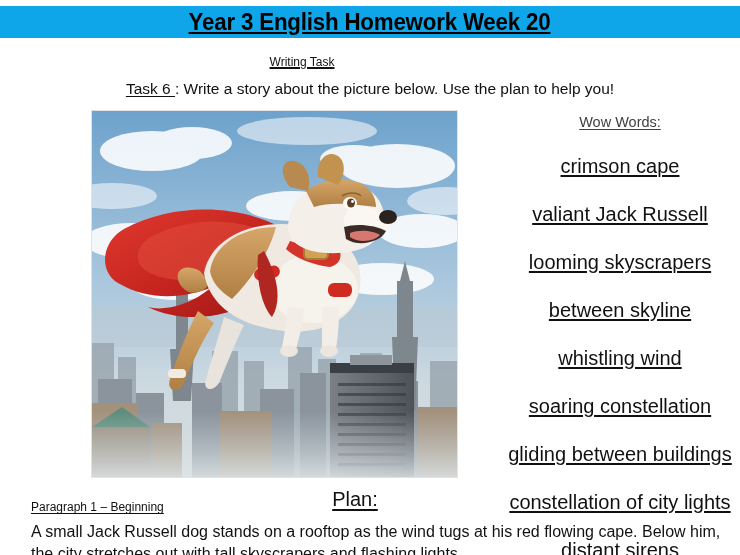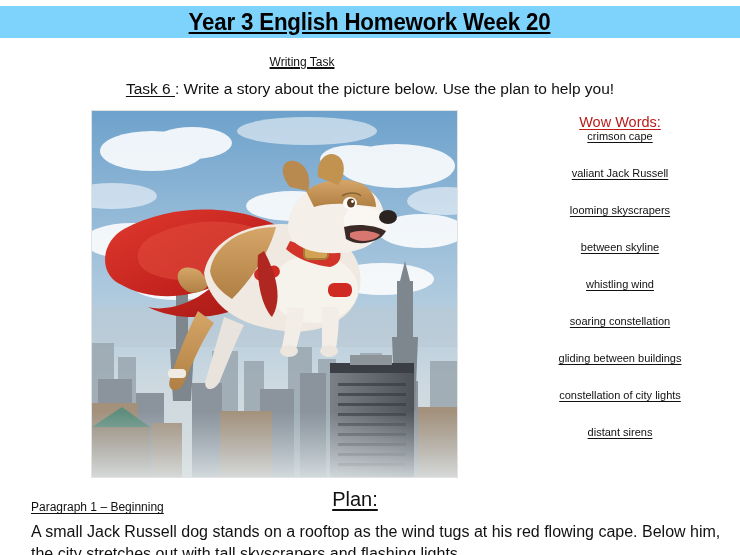--- a/index.html
+++ b/index.html
@@ -22,21 +22,21 @@
     overflow: hidden;
   }
 
   
   .title-banner {
     position: absolute;
     left: 0;
     top: 6px;
     width: 740px;
     height: 32px;
-    background: #7dd3fc;
+    background: #0ea5e9;
     display: flex;
     align-items: center;
     justify-content: center;
   }
   .title-text {
     font-family: "Liberation Sans", sans-serif;
     font-weight: bold;
     font-size: 23px;
     letter-spacing: -0.2px;
     text-decoration: underline;
@@ -94,24 +94,25 @@
     position: absolute;
     left: 500px;
     top: 114px;
     width: 240px;
     text-align: center;
   }
   .wow-heading {
     font-size: 14.5px;
     text-decoration: underline;
     text-underline-offset: 2px;
-    color: #b91c1c;
+    margin-bottom: 25px;
+    color: #404040;
   }
   .wow-item {
-    font-size: 11px;
+    font-size: 20px;
     text-decoration: underline;
     text-underline-offset: 2px;
     margin-bottom: 25px;
     color: #111;
     white-space: nowrap;
   }
 
   
   .plan-heading {
     position: absolute;

